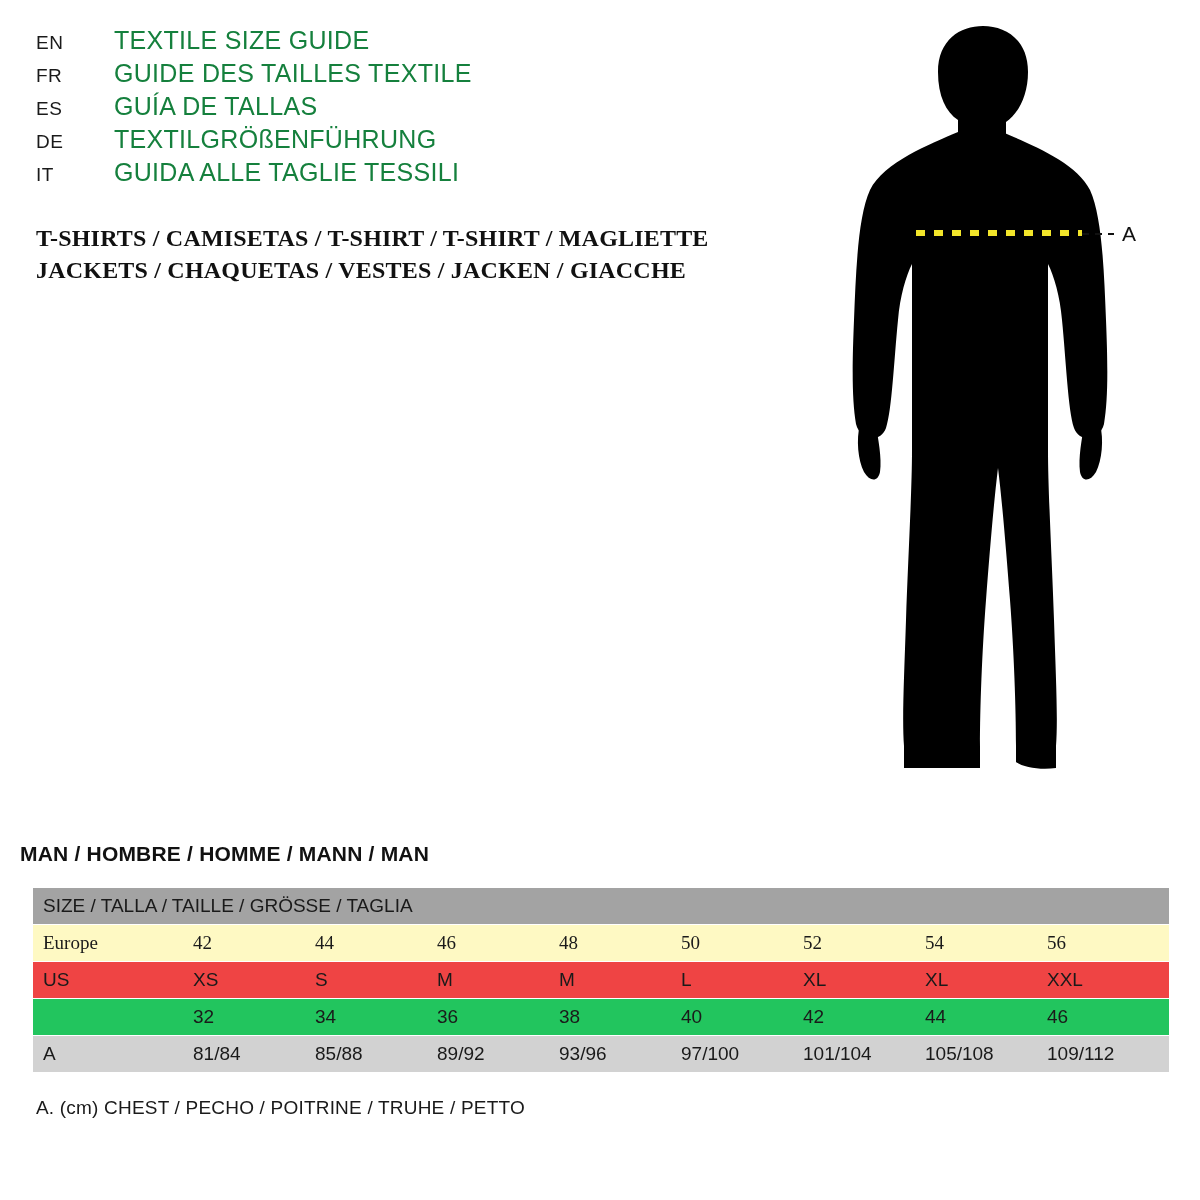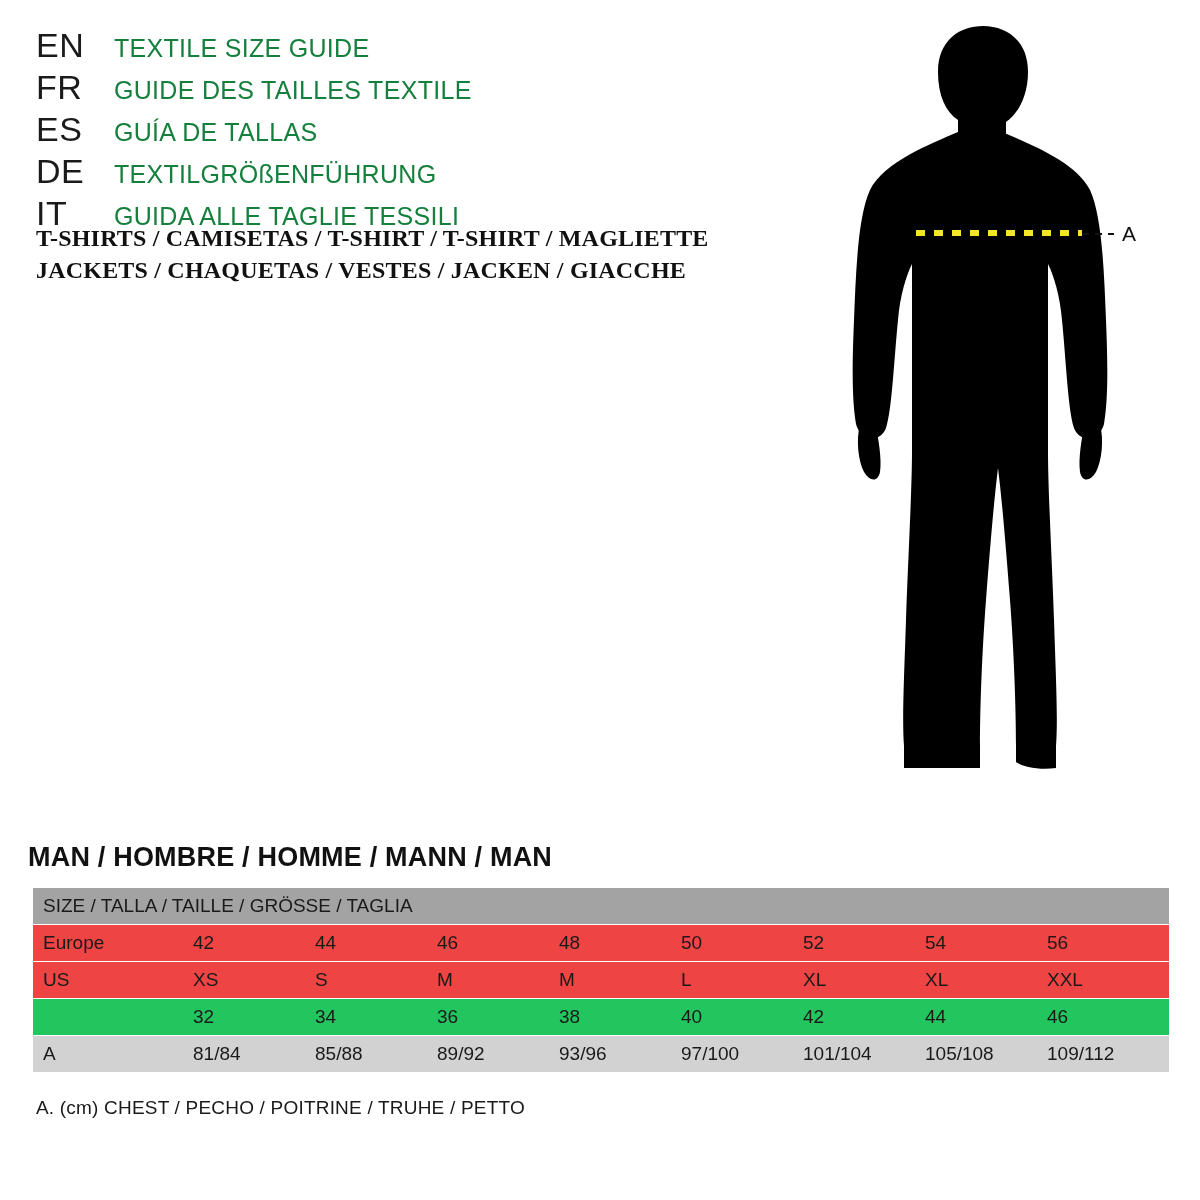--- a/index.html
+++ b/index.html
@@ -30,21 +30,21 @@
     width: 700px;
   }
   .lang-row {
     display: flex;
     align-items: baseline;
     line-height: 1.0;
     margin-bottom: 8px;
   }
   .lang-code {
     width: 78px;
-    font-size: 34px;
+    font-size: 19px;
     letter-spacing: 0.5px;
     color: #1a1a1a;
   }
   .lang-text {
     font-size: 25px;
     letter-spacing: 0.3px;
     color: #15803d;
     white-space: nowrap;
   }
 
@@ -87,23 +87,23 @@
     left: 1082px;
     top: 233px;
     width: 32px;
     height: 2px;
     background: repeating-linear-gradient(to right, #111111 0 7px, transparent 7px 13px);
   }
 
   
   .section-title {
     position: absolute;
-    left: 28px;
+    left: 20px;
     top: 842px;
-    font-size: 27px;
+    font-size: 21px;
     font-weight: bold;
     letter-spacing: 0.2px;
     color: #111111;
     white-space: nowrap;
   }
 
   .size-table {
     position: absolute;
     left: 33px;
     top: 888px;
@@ -121,21 +121,21 @@
   .size-table td.label {
     text-align: left;
     padding-left: 10px;
   }
   .row-header td {
     background: #a3a3a3;
     font-size: 19px;
     color: #1a1a1a;
     padding: 7px 0 7px 0;
   }
-  .row-light td { background: #ef4444; }
+  .row-light td { background: #fef9c3; font-family: Liberation Serif, serif; }
   .row-mid td { background: #ef4444; }
   .row-light2 td { background: #22c55e; }
   .row-mid2 td { background: #d2d2d2; }
 
   .footnote {
     position: absolute;
     left: 36px;
     top: 1097px;
     font-size: 19px;
     color: #1a1a1a;

